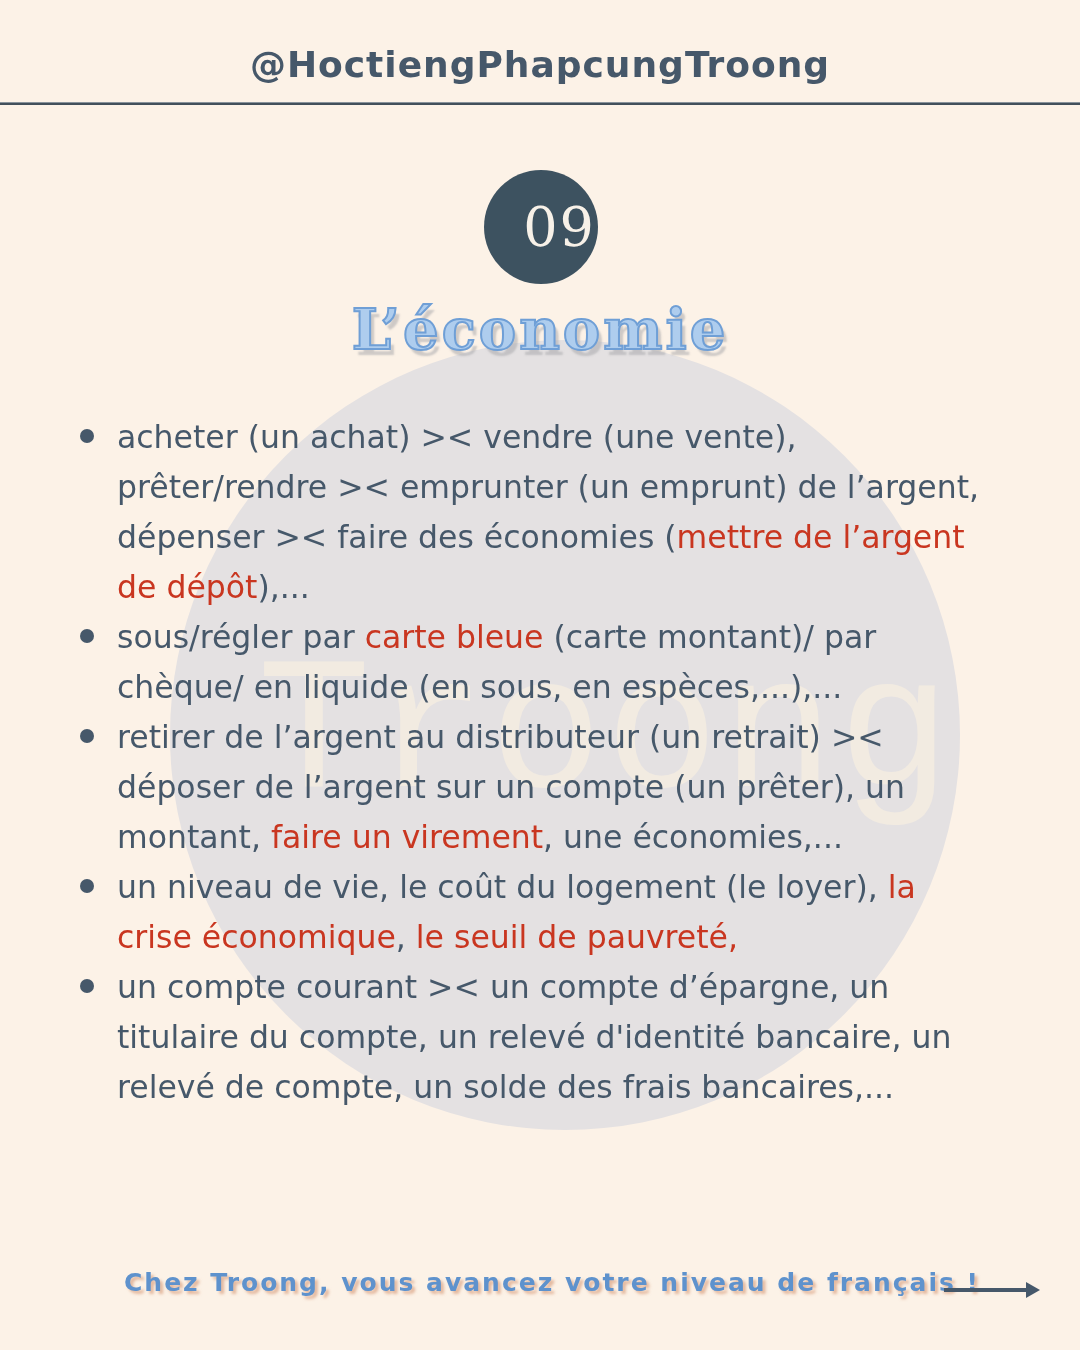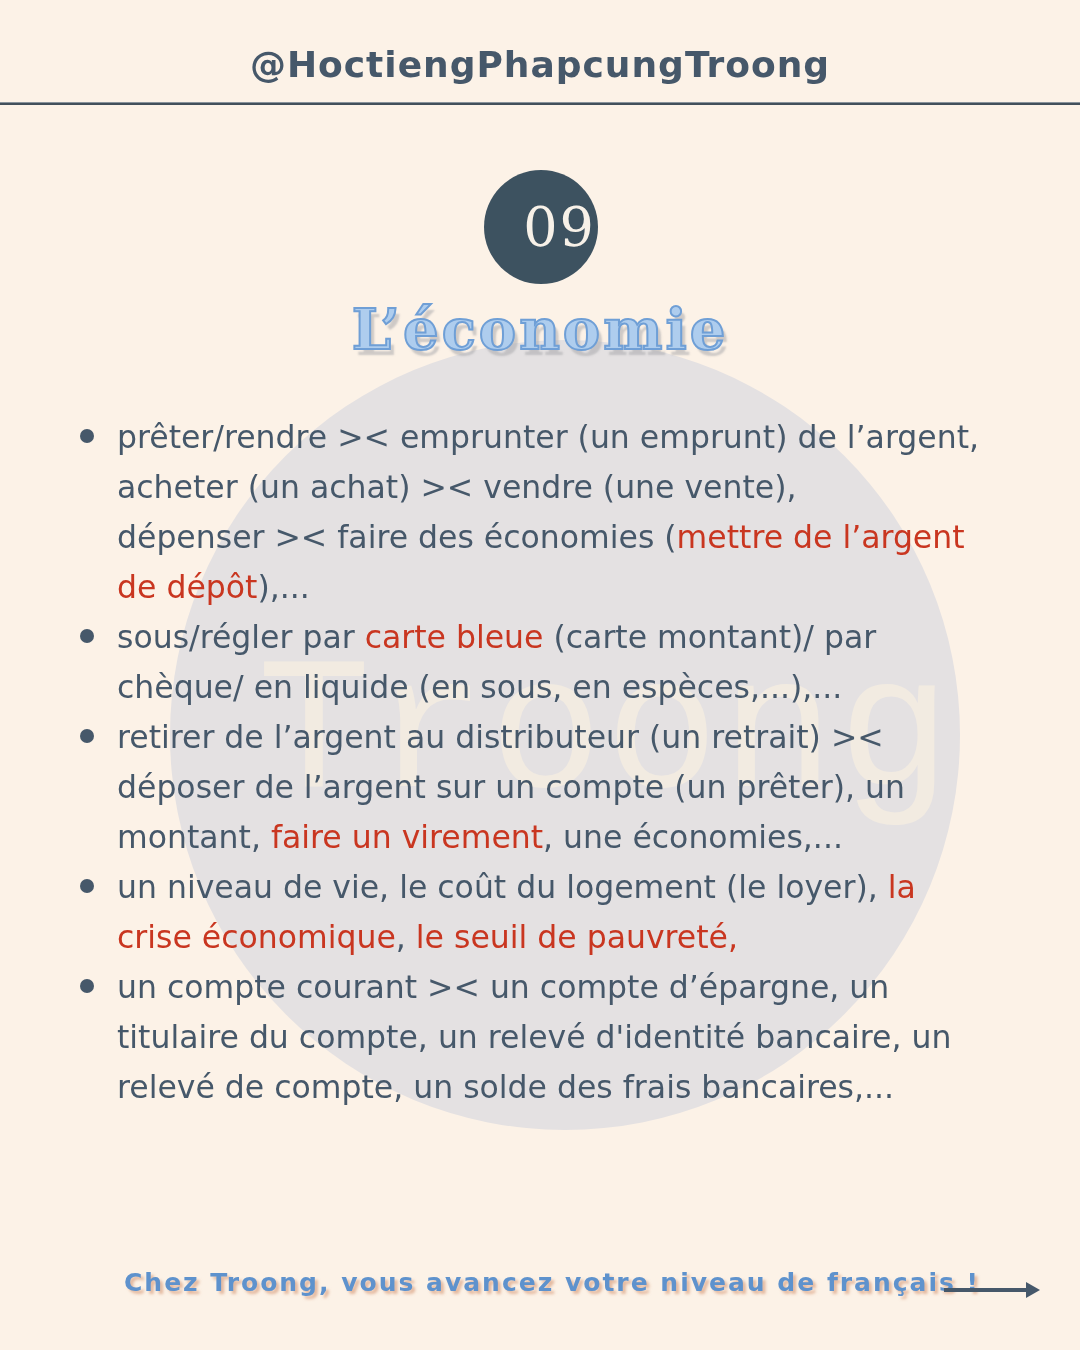--- a/index.html
+++ b/index.html
@@ -135,22 +135,22 @@
 
   <div class="page-title">L’économie</div>
 
   <div class="watermark-circle"></div>
   <div class="watermark-text">Troong</div>
 
   <div class="vocab-list">
       <div class="bullet-item">
         <span class="dot"></span>
         <div class="bullet-text">
+          <div class="line"><span>acheter (un achat) &gt;&lt; vendre (une vente),</span></div>
           <div class="line"><span>prêter/rendre &gt;&lt; emprunter (un emprunt) de l’argent,</span></div>
-          <div class="line"><span>acheter (un achat) &gt;&lt; vendre (une vente),</span></div>
           <div class="line"><span>dépenser &gt;&lt; faire des économies (</span><span class="red">mettre de l’argent</span></div>
           <div class="line"><span class="red">de dépôt</span><span>),...</span></div>
         </div>
       </div>
       <div class="bullet-item">
         <span class="dot"></span>
         <div class="bullet-text">
           <div class="line"><span>sous/régler par </span><span class="red">carte bleue</span><span> (carte montant)/ par</span></div>
           <div class="line"><span>chèque/ en liquide (en sous, en espèces,...),...</span></div>
         </div>

